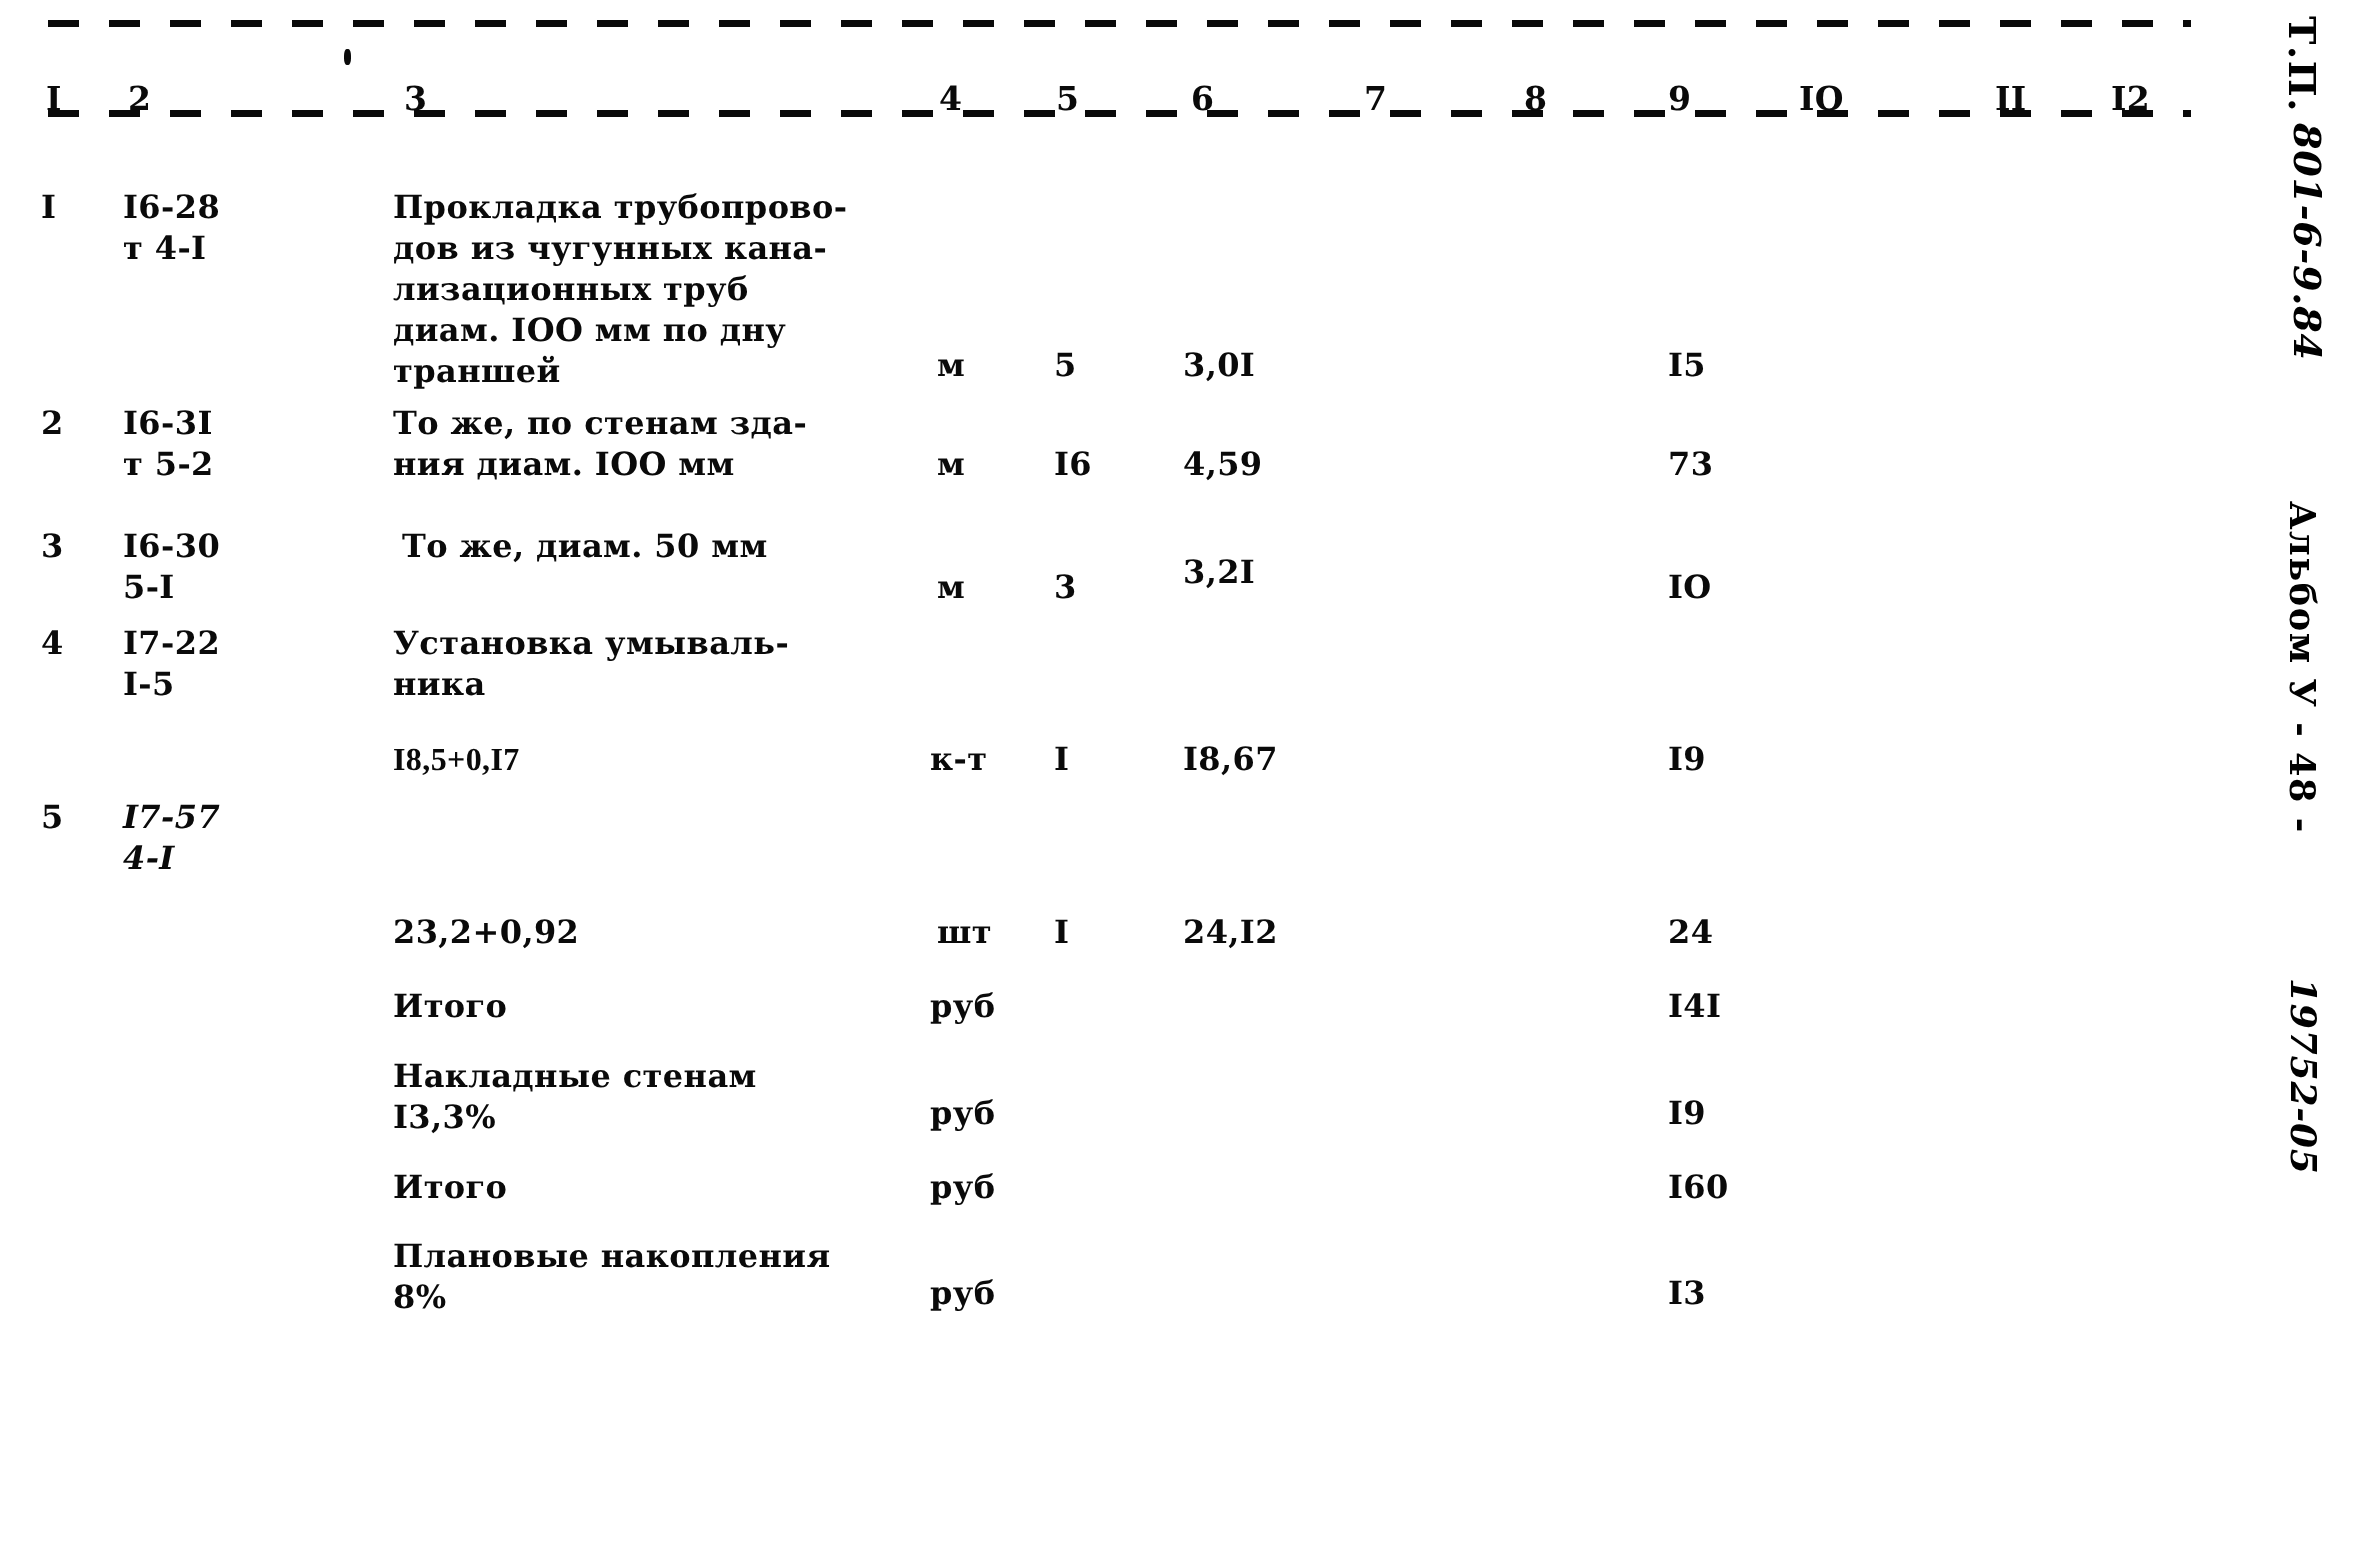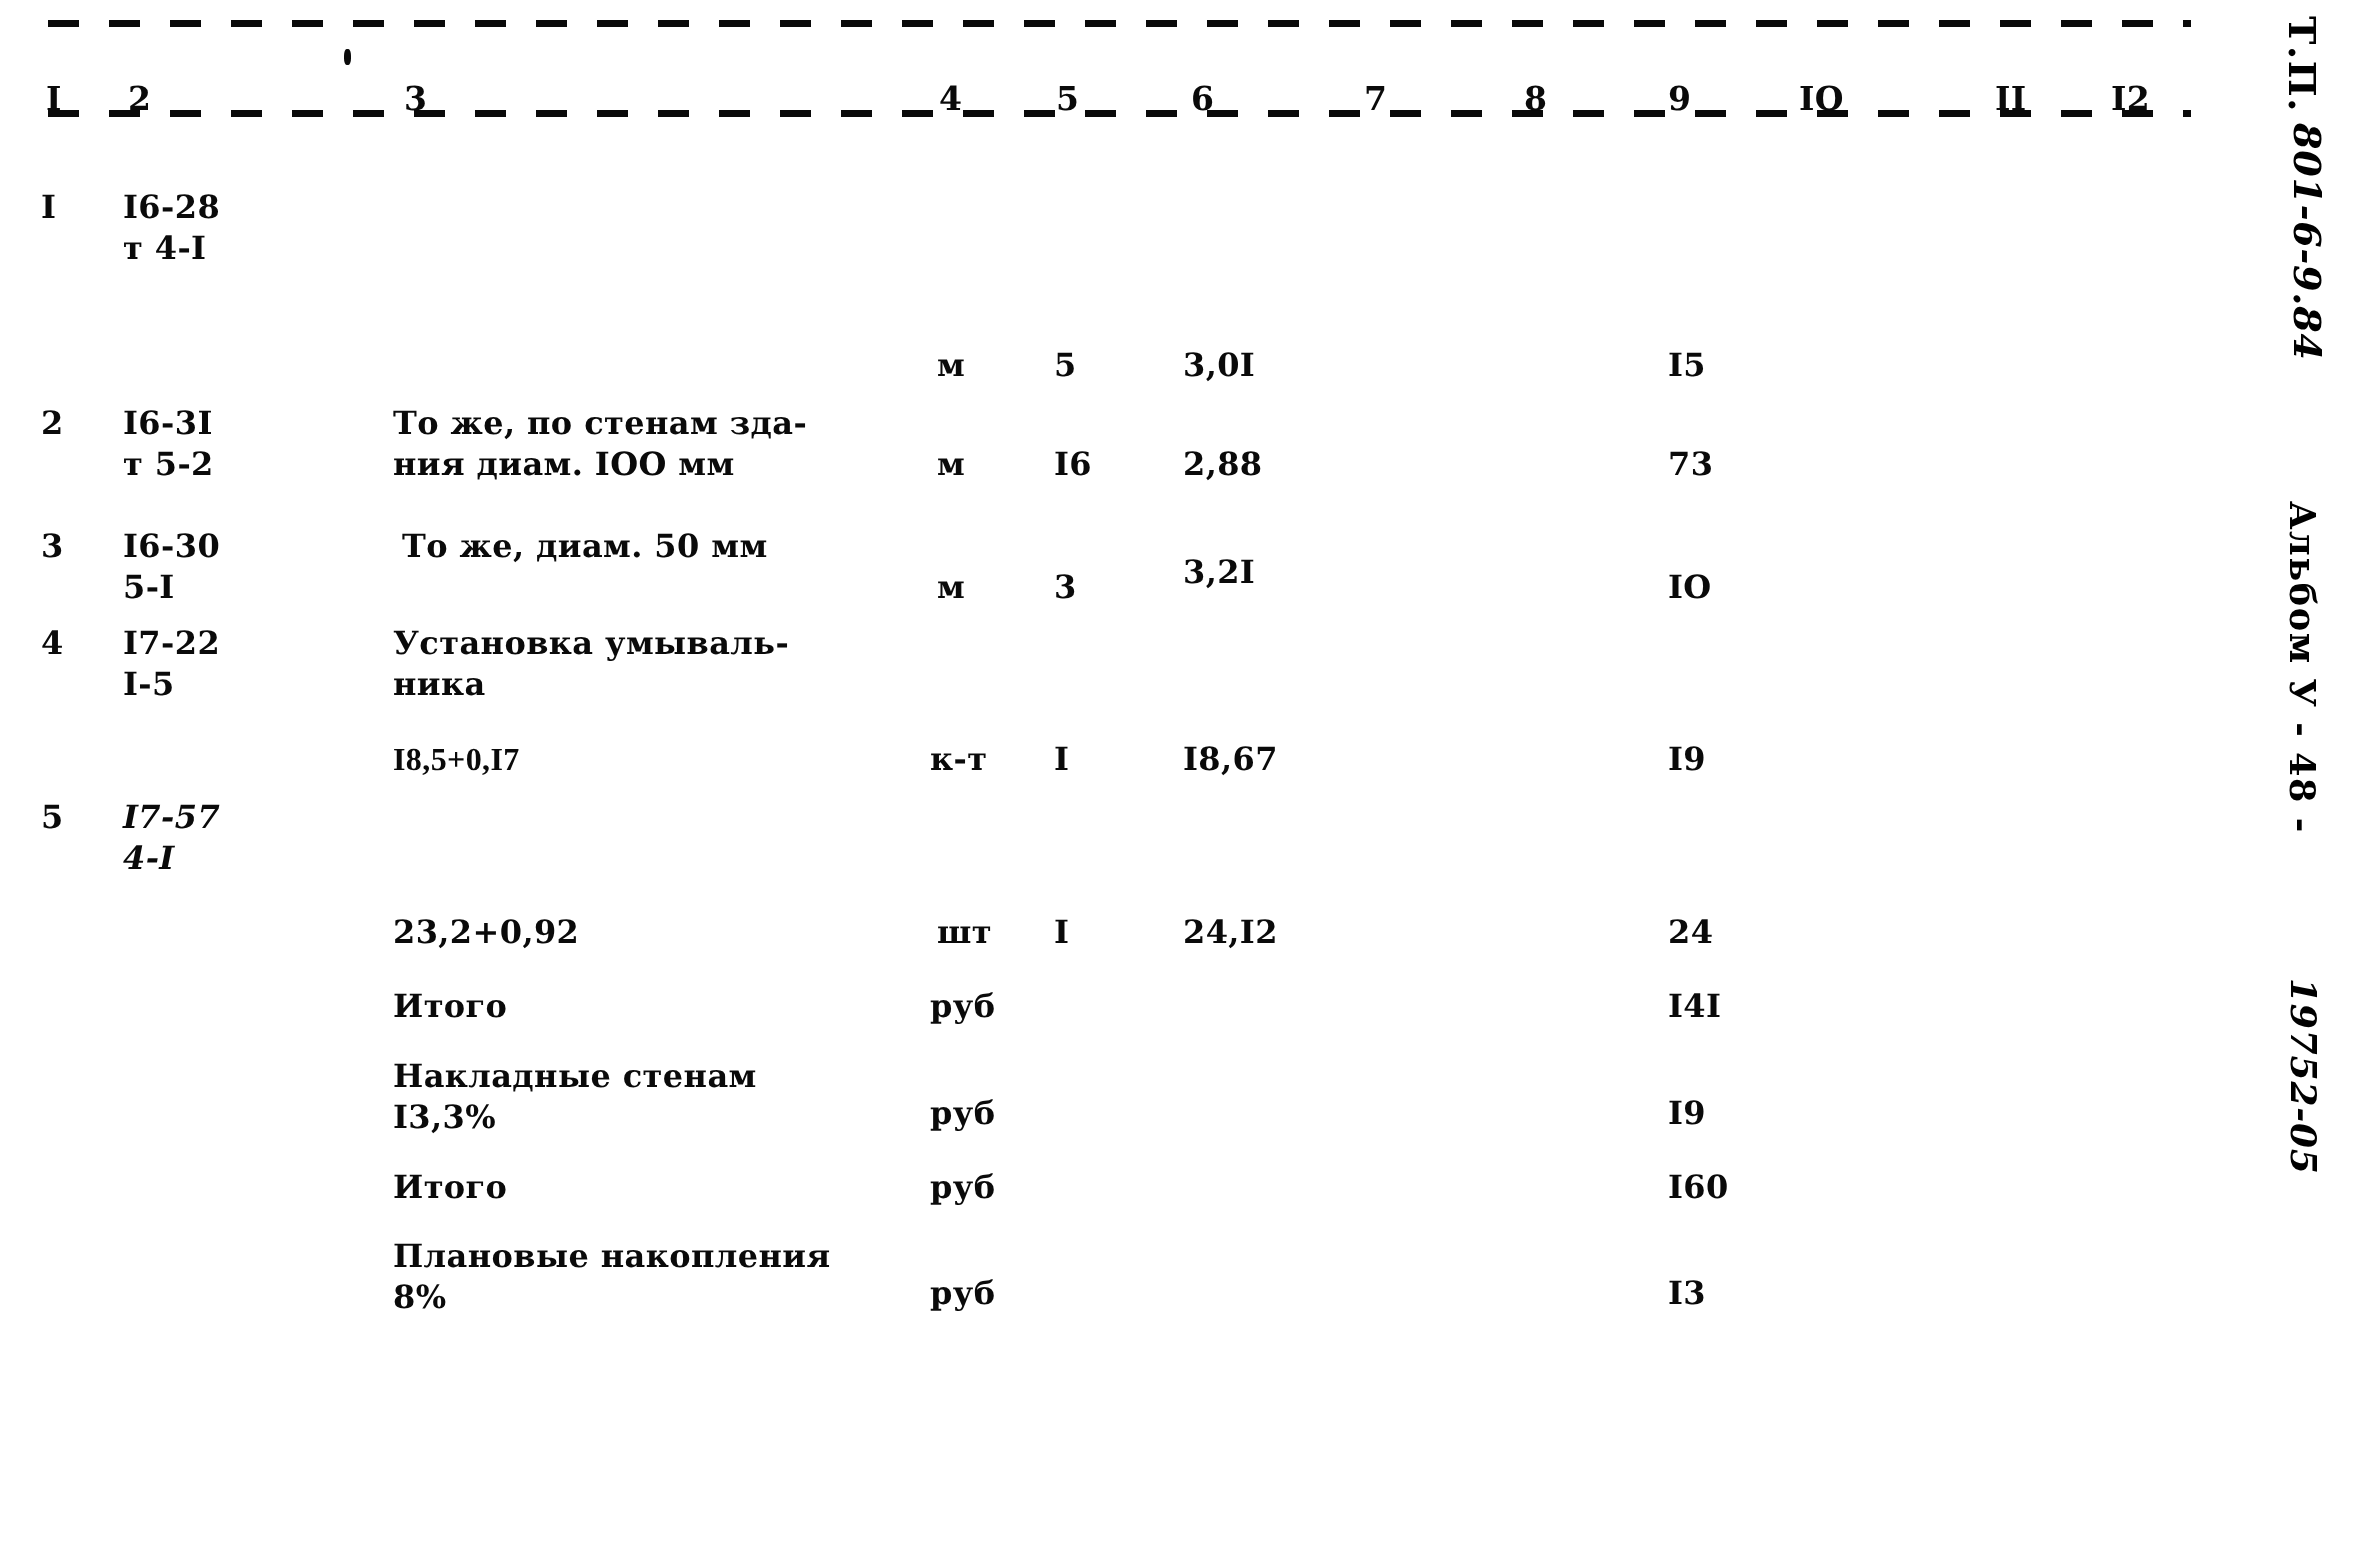--- a/index.html
+++ b/index.html
@@ -120,33 +120,38 @@
   <div class="colnum tw" style="left:1364px;top:82px;">7</div>
   <div class="colnum tw" style="left:1524px;top:82px;">8</div>
   <div class="colnum tw" style="left:1668px;top:82px;">9</div>
   <div class="colnum tw" style="left:1799px;top:82px;">IO</div>
   <div class="colnum tw" style="left:1959px;top:82px;margin-left:36px;">II</div>
   <div class="colnum tw" style="left:2111px;top:82px;">I2</div>
 
   <div class="cell tw" style="left:41px;  top:187px;">I</div>
   <div class="desc tw" style="left:123px; top:187px;">I6-28
 т 4-I</div>
+  <div class="desc tw" style="left:393px; top:187px;">Прокладка трубопрово-
+дов из чугунных кана-
+лизационных труб
+диам. IOO мм по дну
+траншей</div>
   <div class="cell tw" style="left:937px;top:345px;">м</div>
   <div class="cell tw" style="left:1054px;top:345px;">5</div>
   <div class="cell tw" style="left:1183px;top:345px;">3,0I</div>
   <div class="cell tw" style="left:1668px;top:345px;">I5</div>
 
   <div class="cell tw" style="left:41px;  top:403px;">2</div>
   <div class="desc tw" style="left:123px; top:403px;">I6-3I
 т 5-2</div>
   <div class="desc tw" style="left:393px; top:403px;">То же, по стенам зда-
 ния диам. IOO мм</div>
   <div class="cell tw" style="left:937px;top:444px;">м</div>
   <div class="cell tw" style="left:1054px;top:444px;">I6</div>
-  <div class="cell tw" style="left:1183px;top:444px;">2,88</div>
+  <div class="cell tw" style="left:1183px;top:444px;">4,59</div>
   <div class="cell tw" style="left:1668px;top:444px;">73</div>
 
   <div class="cell tw" style="left:41px;  top:526px;">3</div>
   <div class="desc tw" style="left:123px; top:526px;">I6-30
 5-I</div>
   <div class="desc tw" style="left:393px; top:526px;margin-left:9px;">То же, диам. 50 мм</div>
   <div class="cell tw" style="left:937px;top:567px;">м</div>
   <div class="cell tw" style="left:1054px;top:567px;">3</div>
   <div class="cell tw" style="left:1183px;top:552px;text-align:center;">3,2I</div>
   <div class="cell tw" style="left:1668px;top:567px;">IO</div>

